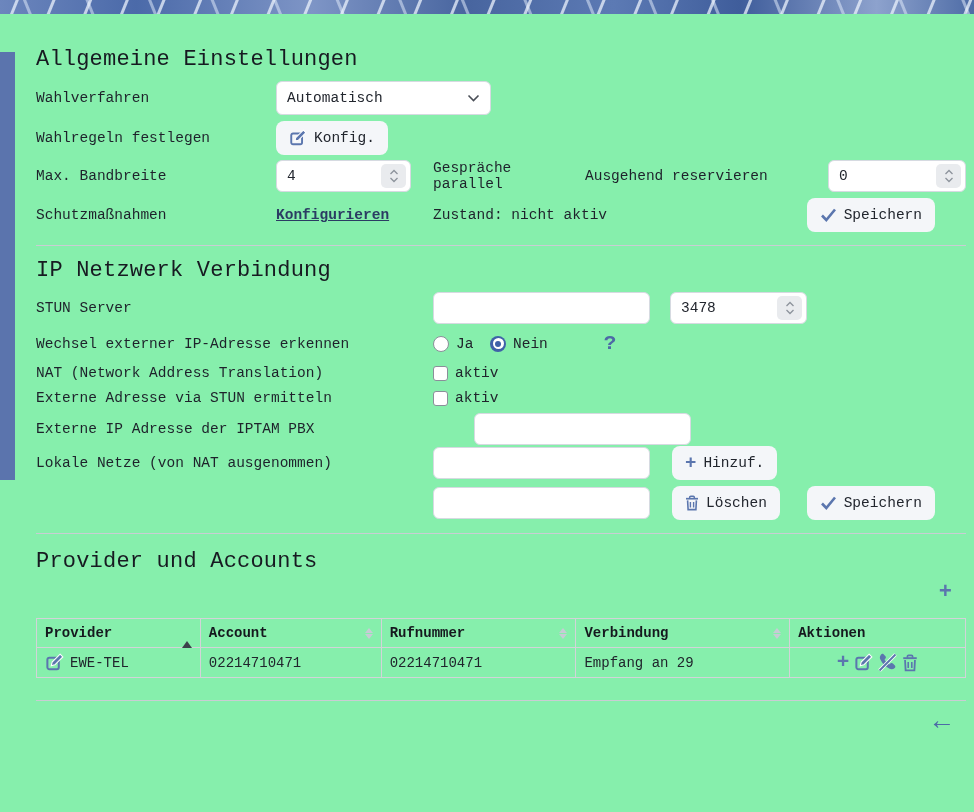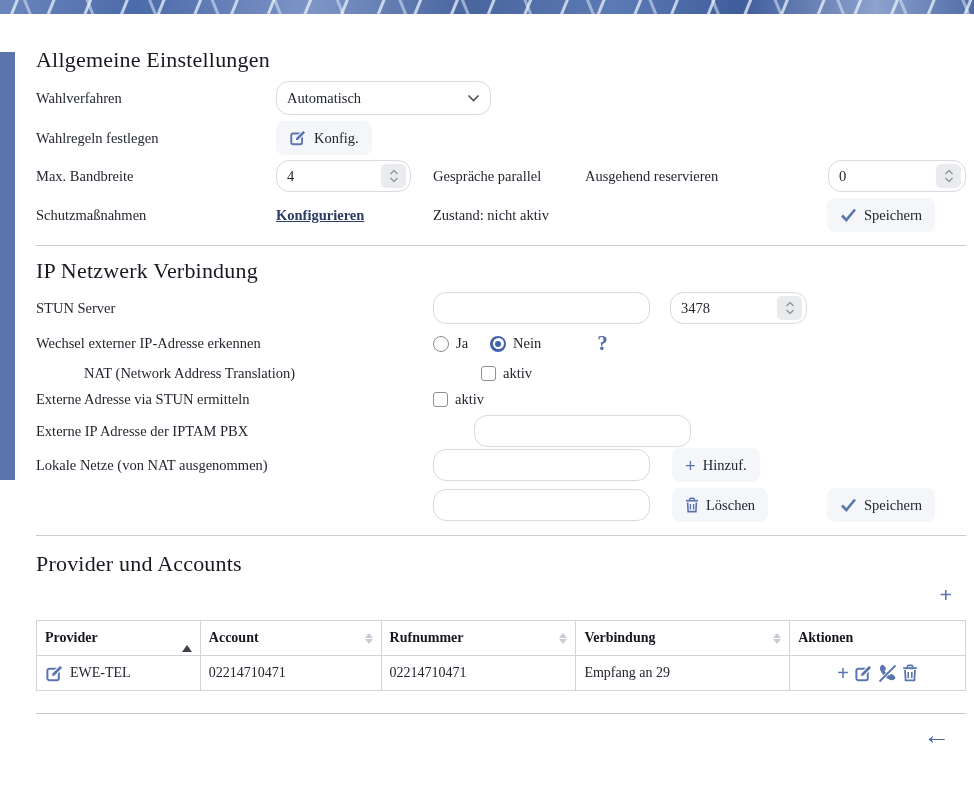--- a/index.html
+++ b/index.html
@@ -1,20 +1,20 @@
 <!DOCTYPE html>
 <html><head>
 <meta charset="utf-8">
 <style>
   * { margin:0; padding:0; box-sizing:border-box; }
   html,body { background:#e8e8e8; }
   .page {
     width:974px; height:812px; position:relative; overflow:hidden;
-    background:#ffffff;
-    font-family:Liberation Serif, serif;
+    background:#86efac;
+    font-family:Liberation Mono, monospace;
     color:#20242c;
   }
   
   .banner {
     height:14px; width:100%;
     background:
       repeating-linear-gradient(112deg, rgba(255,255,255,0) 0 14px, rgba(235,242,252,.75) 15px 17px, rgba(255,255,255,0) 18px 34px),
       repeating-linear-gradient(68deg, rgba(255,255,255,0) 0 26px, rgba(220,231,248,.55) 27px 29px, rgba(255,255,255,0) 30px 58px),
       linear-gradient(90deg,#6c86bd 0%,#4b6aa9 14%,#7e95c6 32%,#48659f 48%,#5c7ab4 63%,#3f5d9b 76%,#8da2cd 90%,#4e6ca6 100%);
   }
@@ -27,21 +27,21 @@
   .h-prov    { margin-top:13px; line-height:30px; }
 
   .row { display:flex; align-items:center; }
   .lbl { font-size:14.5px; color:#1e222b; flex-shrink:0; }
   .lbl-g { width:240px; }
   .lbl-n { width:397px; }
 
   .divider { border:none; border-top:1px solid #c9cdd3; margin-top:13px; }
 
   .input {
-    height:32px; border:1px solid #d6dae1; border-radius:13px; background:#fff;
+    height:32px; border:1px solid #d6dae1; border-radius:6px; background:#fff;
     padding:0 10px; font-size:14.5px; color:#22262e;
     display:flex; align-items:center;
   }
   .num { justify-content:space-between; padding-right:4px; }
   .spin {
     width:25px; height:24px; background:#e9ebee; border-radius:5px;
     display:flex; align-items:center; justify-content:center; cursor:pointer;
   }
   .select { width:215px; justify-content:space-between; height:34px; cursor:pointer; }
 
@@ -63,21 +63,21 @@
 
   .checkbox { width:15px; height:15px; border:1.5px solid #8a8f99; border-radius:3px; background:#fff; display:inline-block; flex-shrink:0; cursor:pointer; }
 
   .qmark { font-size:21px; font-weight:bold; color:#4d6aa6; cursor:pointer; line-height:1; }
 
   .plus-txt { color:#5b76ae; font-weight:bold; font-size:20px; line-height:1; cursor:pointer; }
   .back-arrow { color:#4d6aa6; font-size:27px; font-weight:bold; line-height:1; cursor:pointer; }
 
   
   table { border-collapse:collapse; width:930px; margin-top:13px; font-size:14px; }
-  th, td { border:1px solid #d2d4d8; padding:4px 8px; text-align:left; height:35px; }
+  th, td { border:1px solid #d2d4d8; padding:4px 8px; text-align:left; height:29px; }
   th { font-weight:bold; color:#15181e; }
   .th-inner { display:flex; align-items:center; justify-content:space-between; }
   .col-provider { width:164px; } .col-account { width:181px; } .col-rufnummer { width:195px; }
   .col-verwendung { width:214px; } .col-aktionen { width:176px; }
   .sort-neutral { display:inline-flex; flex-direction:column; gap:1px; cursor:pointer; }
   .tri-up   { width:0; height:0; border-left:4px solid transparent; border-right:4px solid transparent; border-bottom:5px solid #c6ccd5; }
   .tri-down { width:0; height:0; border-left:4px solid transparent; border-right:4px solid transparent; border-top:5px solid #c6ccd5; }
   .sort-asc .tri-up { border-left-width:5px; border-right-width:5px; border-bottom:7px solid #3c414a; }
   .cell-provider { display:flex; align-items:center; gap:6px; }
   .actions { display:flex; align-items:center; justify-content:center; gap:5px; }
@@ -179,21 +179,21 @@
 
     <div class="row" style="margin-top:9px;">
       <span class="lbl lbl-n">Wechsel externer IP-Adresse erkennen</span>
       <span class="radio"></span>
       <span class="radio-lbl" style="width:34px;">Ja</span>
       <span class="radio checked"></span>
       <span class="radio-lbl">Nein</span>
       <span class="qmark" style="margin-left:56px;">?</span>
     </div>
 
-    <div class="row" style="margin-top:11px;margin-left:48px;">
+    <div class="row" style="margin-top:11px;">
       <span class="lbl lbl-n">NAT (Network Address Translation)</span>
       <span class="checkbox"></span>
       <span class="radio-lbl">aktiv</span>
     </div>
 
     <div class="row" style="margin-top:9px;">
       <span class="lbl lbl-n">Externe Adresse via STUN ermitteln</span>
       <span class="checkbox"></span>
       <span class="radio-lbl">aktiv</span>
     </div>

